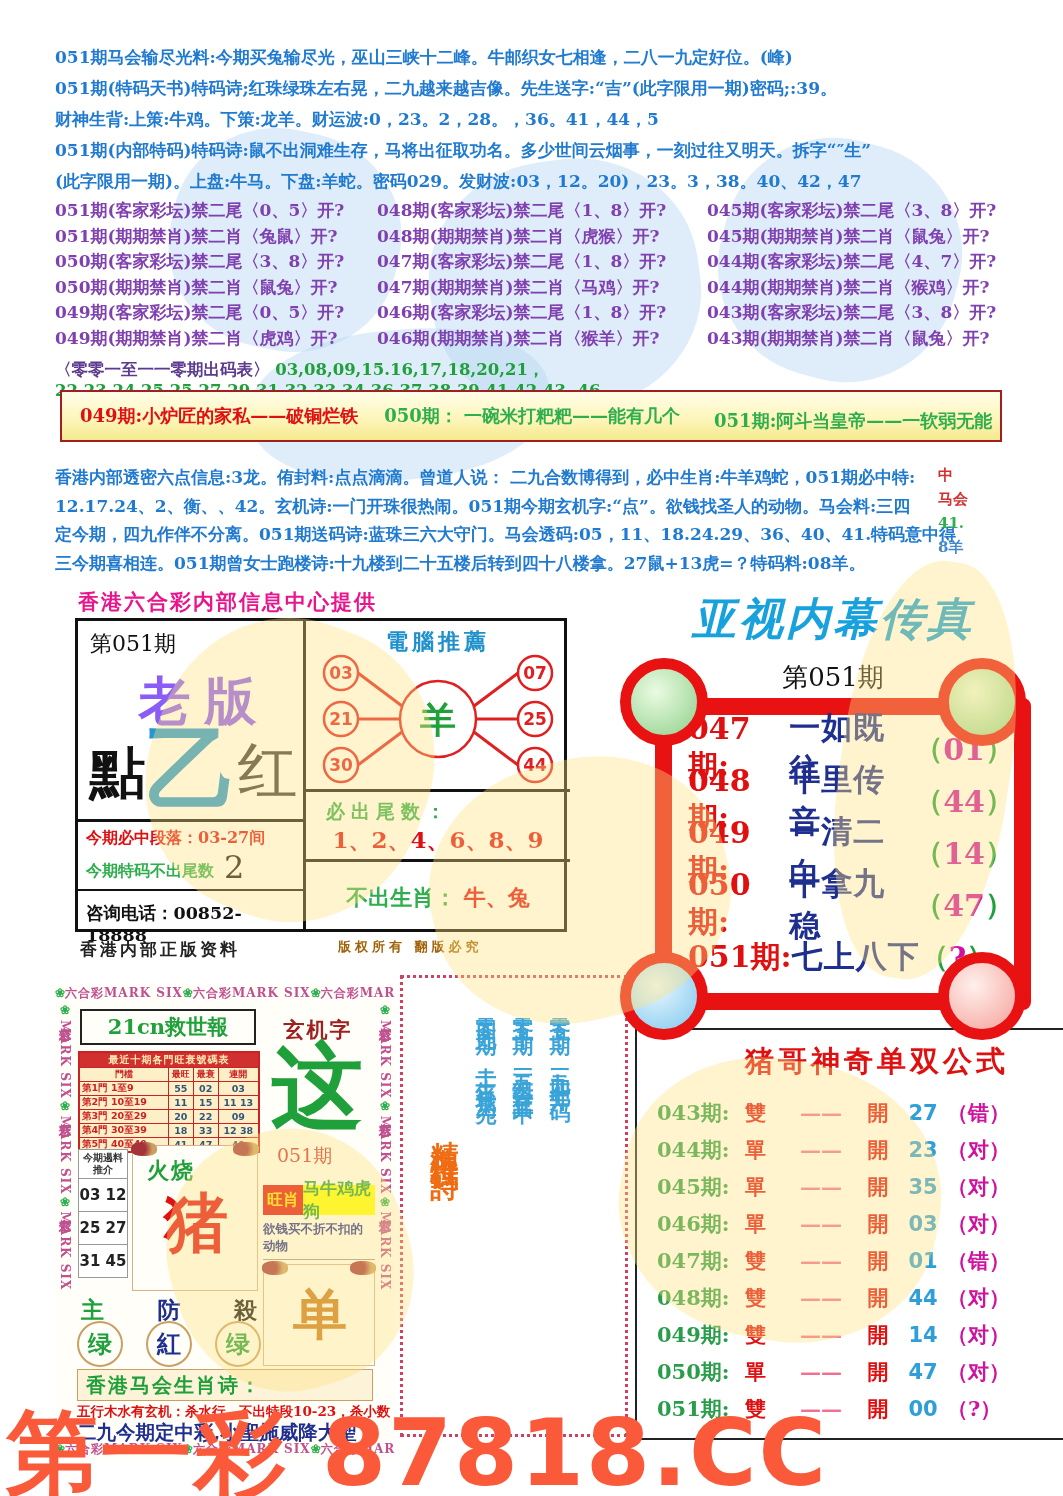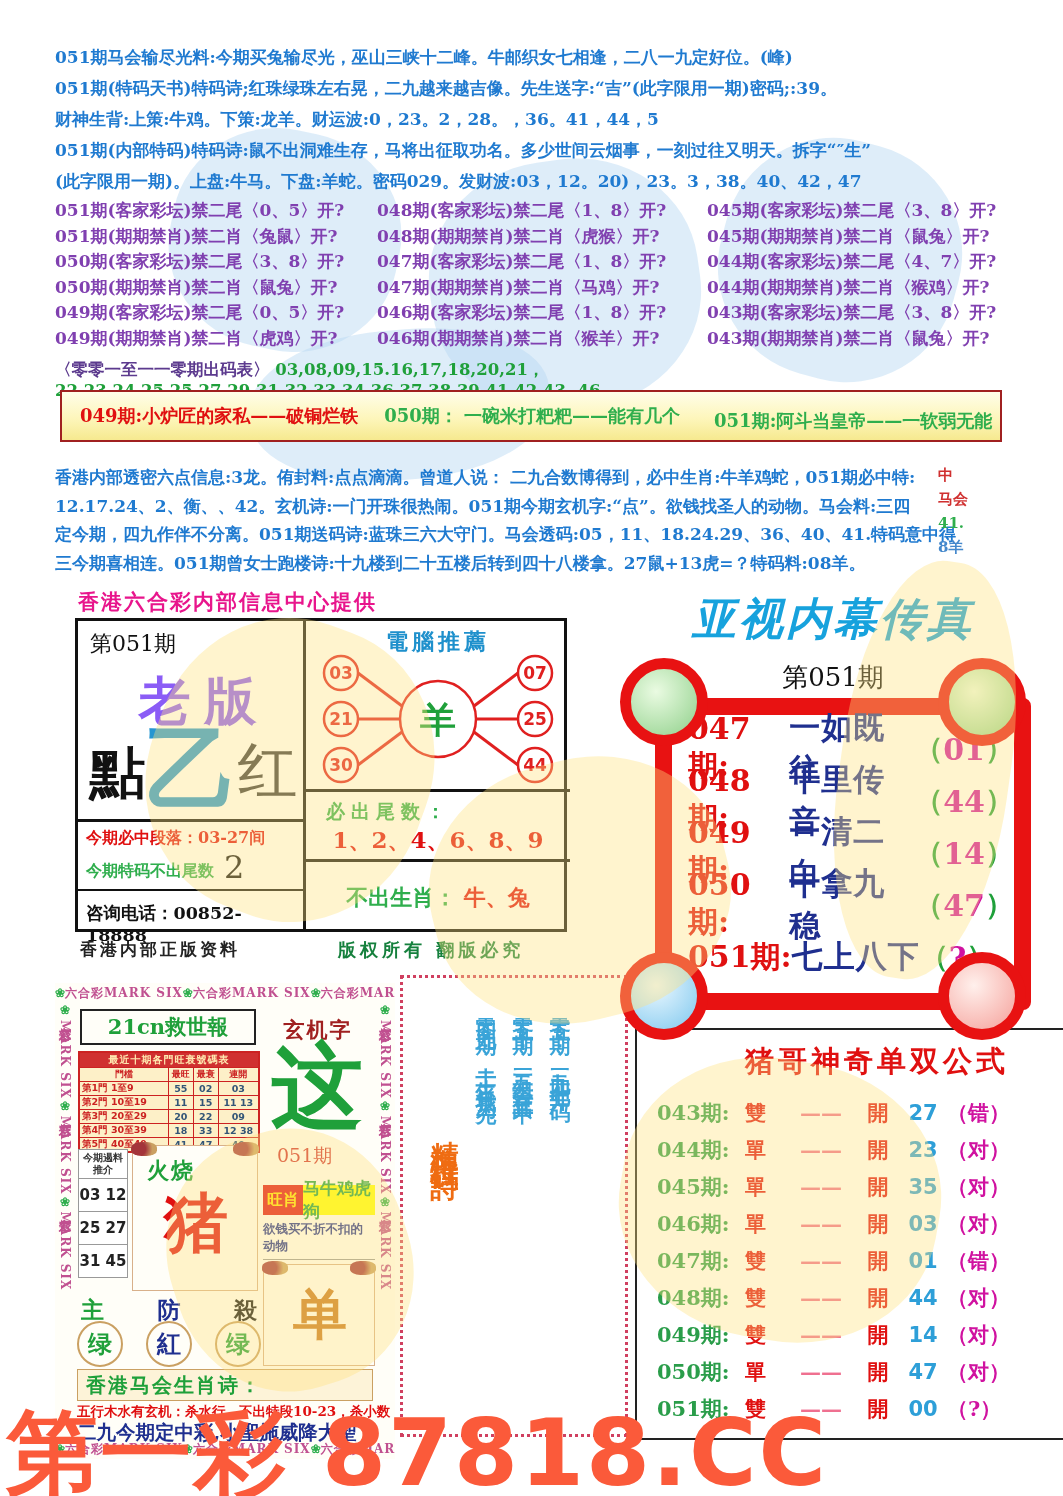--- a/index.html
+++ b/index.html
@@ -75,21 +75,21 @@
                     font-size:19px; letter-spacing:6px; }
   .cp-tails { position:absolute; left:228px; top:204px; width:264px; text-align:center;
               color:#e01010; font-weight:bold; font-size:23px; }
   .cp-divider2 { position:absolute; left:228px; top:238px; width:264px; height:3px; background:#111; }
   .cp-nozodiac { position:absolute; left:228px; top:262px; width:264px; text-align:center;
                  font-weight:bold; font-size:22px; }
   .cp-nz-label { color:#2fae4d; } .cp-nz-val { color:#e01010; }
 
   .cap-left { left:80px; top:938px; font-weight:bold; font-size:17px; color:#222;
               letter-spacing:3px; z-index:1; }
-  .cap-right { left:338px; top:938px; font-weight:bold; font-size:18px; color:#15803d;
+  .cap-right { left:338px; top:938px; font-weight:bold; font-size:13px; color:#a16207;
                letter-spacing:4px; z-index:1; }
 
   
   .yashi-title { left:638px; top:590px; width:390px; text-align:center; color:#17a2dd;
                  font-weight:bold; font-style:italic; font-size:44px; z-index:1;
                  letter-spacing:3px; }
   .yashi-issue { left:638px; top:660px; width:390px; text-align:center; font-size:26px;
                  color:#111; z-index:1; }
   .yashi-frame { left:655px; top:698px; width:376px; height:312px; border:17px solid #e81212;
                  border-radius:8px; background:#ffffff; z-index:2; padding:8px 0 0 16px; }

